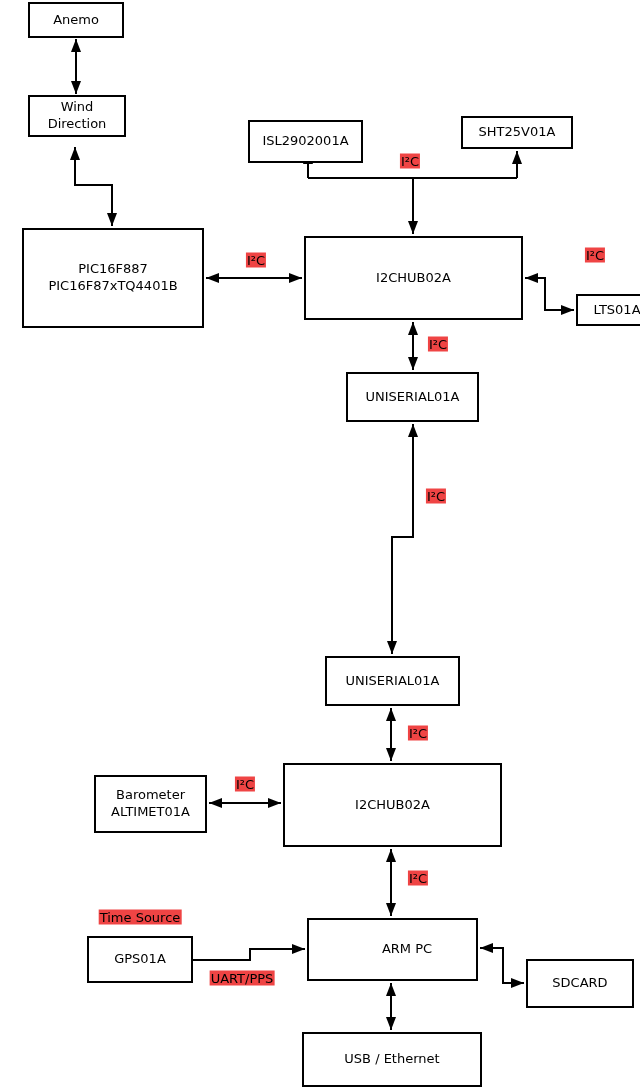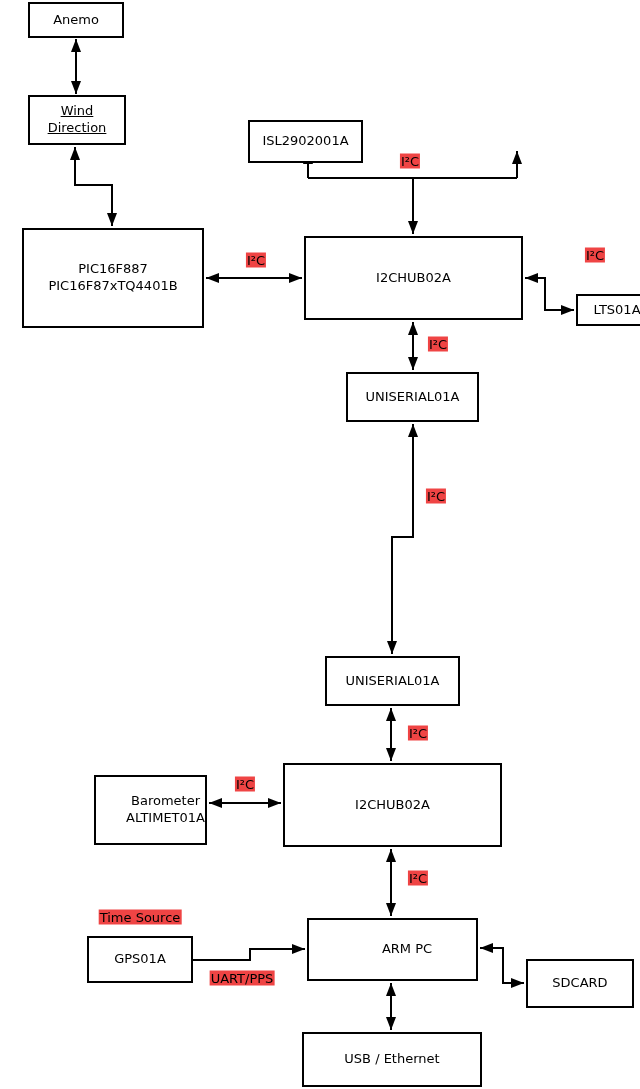--- a/index.html
+++ b/index.html
@@ -49,34 +49,37 @@
       <path d="M173,960 L230,960 L230,949 L285,949" marker-end="url(#arrow)"></path>
       <path d="M460,948 L483,948 L483,983 L504,983" marker-start="url(#arrow)" marker-end="url(#arrow)"></path>
       <path d="M371,983 L371,1030" marker-start="url(#arrow)" marker-end="url(#arrow)"></path>
     </g>
   </svg>
 
   <div class="node" style="left:8px;top:2px;width:96px;height:36px;">
     <span>Anemo</span>
   </div>
 
-  <div class="node" style="left:8px;top:95px;width:98px;height:50px;text-decoration:underline;">
+  <div class="node" style="left:8px;top:95px;width:98px;height:42px;">
     <span>Wind
 Direction</span>
   </div>
 
   <div class="node" style="left:2px;top:228px;width:182px;height:100px;">
     <span>PIC16F887
 PIC16F87xTQ4401B</span>
   </div>
 
   <div class="node" style="left:228px;top:120px;width:115px;height:43px;">
     <span>ISL2902001A</span>
   </div>
 
+  <div class="node" style="left:441px;top:116px;width:112px;height:33px;">
+    <span>SHT25V01A</span>
+  </div>
 
   <div class="node" style="left:284px;top:236px;width:219px;height:84px;">
     <span>I2CHUB02A</span>
   </div>
 
   <div class="node" style="left:556px;top:294px;width:82px;height:32px;">
     <span>LTS01A</span>
   </div>
 
   <div class="node" style="left:326px;top:372px;width:133px;height:50px;">
@@ -84,21 +87,21 @@
   </div>
 
   <div class="node" style="left:305px;top:656px;width:135px;height:50px;">
     <span>UNISERIAL01A</span>
   </div>
 
   <div class="node" style="left:263px;top:763px;width:219px;height:84px;">
     <span>I2CHUB02A</span>
   </div>
 
-  <div class="node" style="left:74px;top:775px;width:113px;height:70px;justify-content:flex-end;">
+  <div class="node" style="left:74px;top:775px;width:113px;height:58px;">
     <span>Barometer
 ALTIMET01A</span>
   </div>
 
   <div class="node" style="left:67px;top:936px;width:106px;height:47px;">
     <span>GPS01A</span>
   </div>
 
   <div class="node" style="left:287px;top:918px;width:171px;height:63px;padding-left:29px;">
     <span>ARM PC</span>

